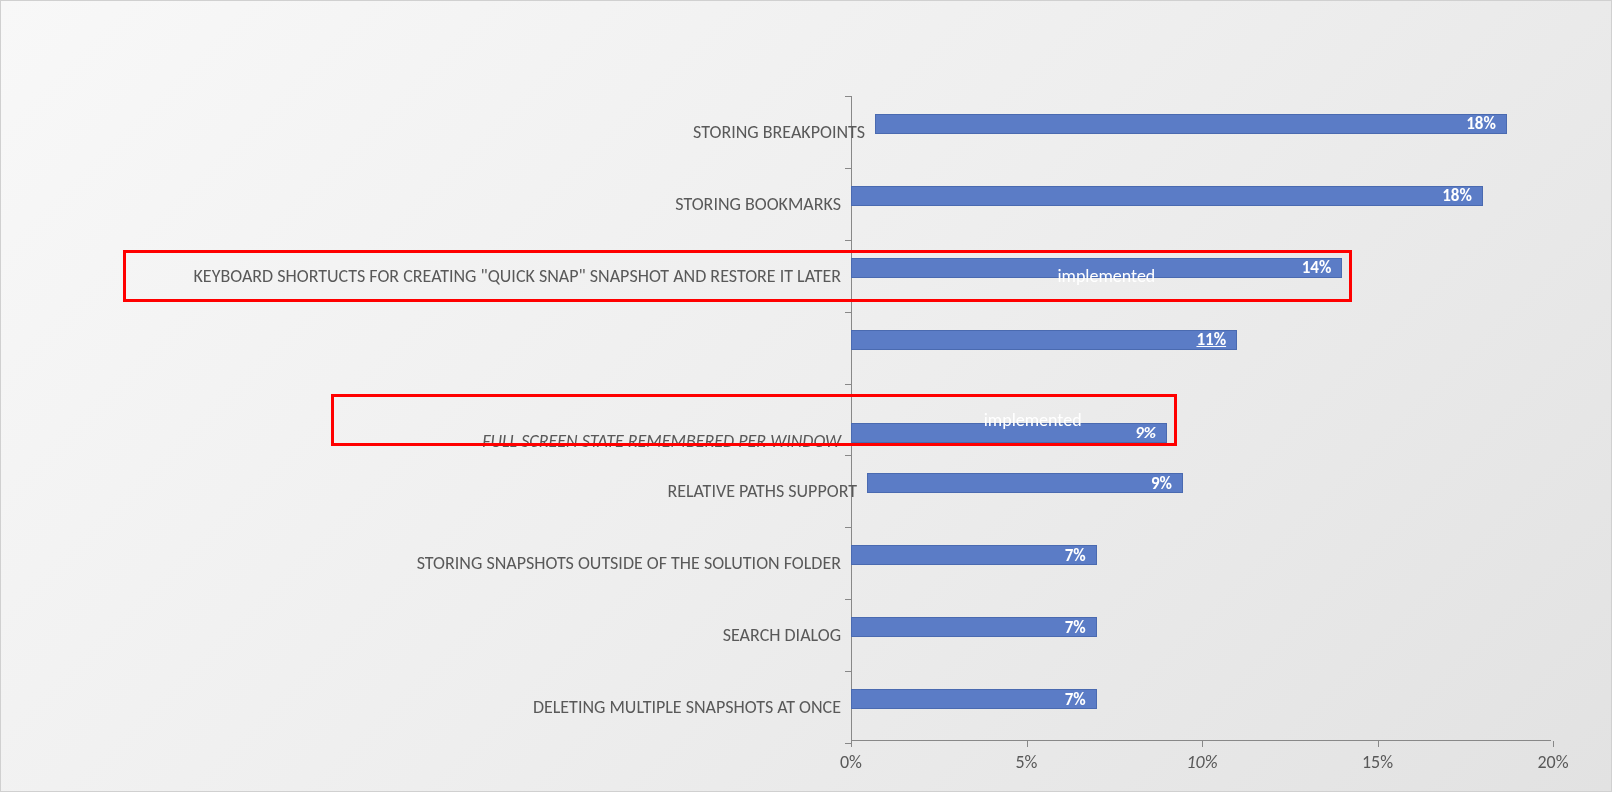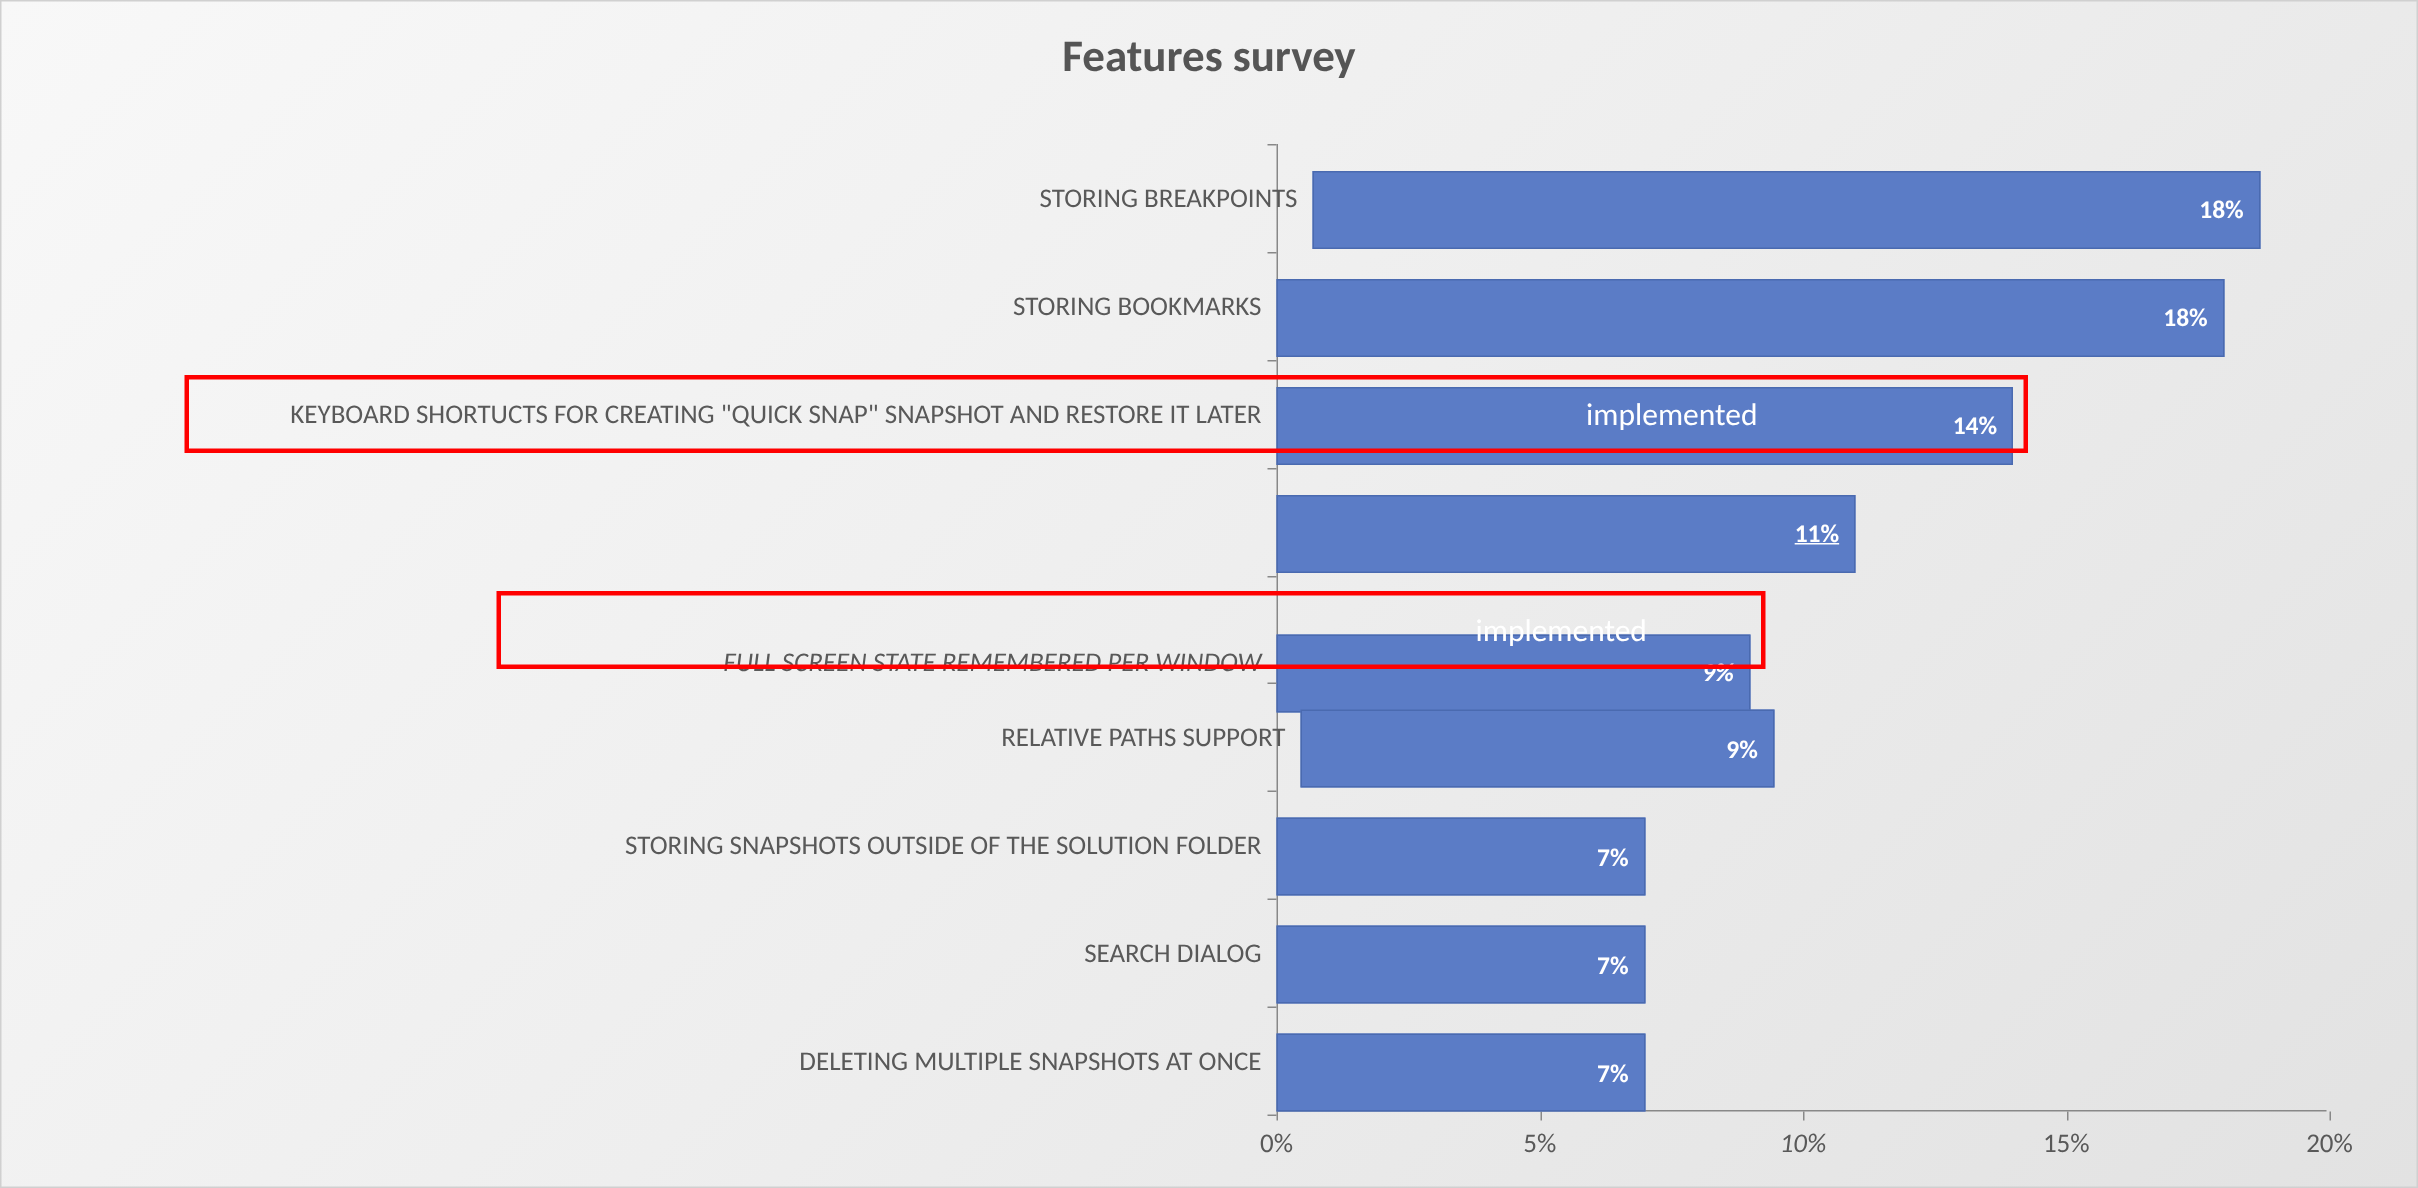--- a/index.html
+++ b/index.html
@@ -73,37 +73,37 @@
     align-items: center;
     justify-content: flex-end;
     text-align: right;
     font-size: 18px;
     color: #595959;
     max-width: 730px;
   }
   .bar {
     position: absolute;
     left: 850px;
-    height: 52px;
+    height: 20px;
     top: 16px;
     background: #5B7CC6;
     border: 1px solid #4a6ab0;
     box-sizing: border-box;
     display: flex;
     align-items: center;
     justify-content: flex-end;
     padding-right: 10px;
     color: #ffffff;
     font-size: 17px;
     font-weight: bold;
   }
   .bar-annotation {
     position: absolute;
     color: #ffffff;
-    font-size: 21px;
+    font-size: 18px;
     top: 50%;
     transform: translateY(-50%);
     pointer-events: none;
   }
   .highlight-box {
     position: absolute;
     border: 3px solid #ff0000;
     box-sizing: border-box;
   }
   .y-tick {
@@ -111,21 +111,20 @@
     left: 844px;
     width: 6px;
     height: 1px;
     background: #888;
   }
 </style>
 </head>
 <body>
 
 <div class="chart-container">
-  <div class="chart-title">Features survey</div>
 
   <div class="y-axis-line"></div>
   <div class="x-axis-line"></div>
 
   <div id="ticks-container">
       <div class="x-tick" style="left: 850px;"></div>
       <div class="x-tick-label" style="left: 850px;">0%</div>
       <div class="x-tick" style="left: 1025.5px;"></div>
       <div class="x-tick-label" style="left: 1025.5px;">5%</div>
       <div class="x-tick" style="left: 1201px;"></div>

